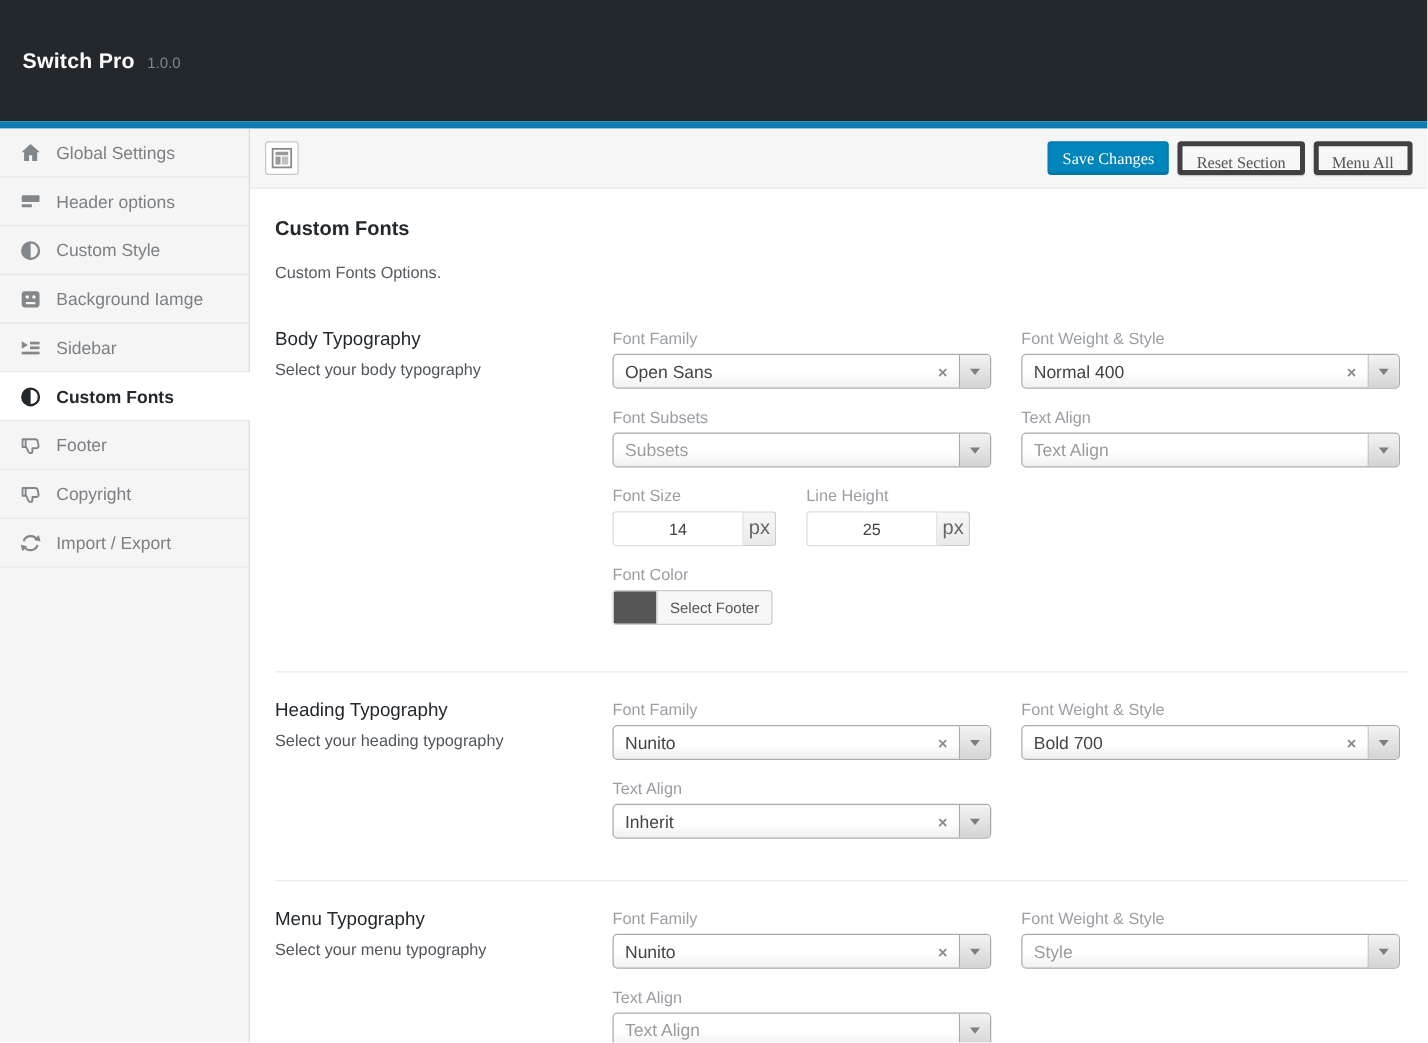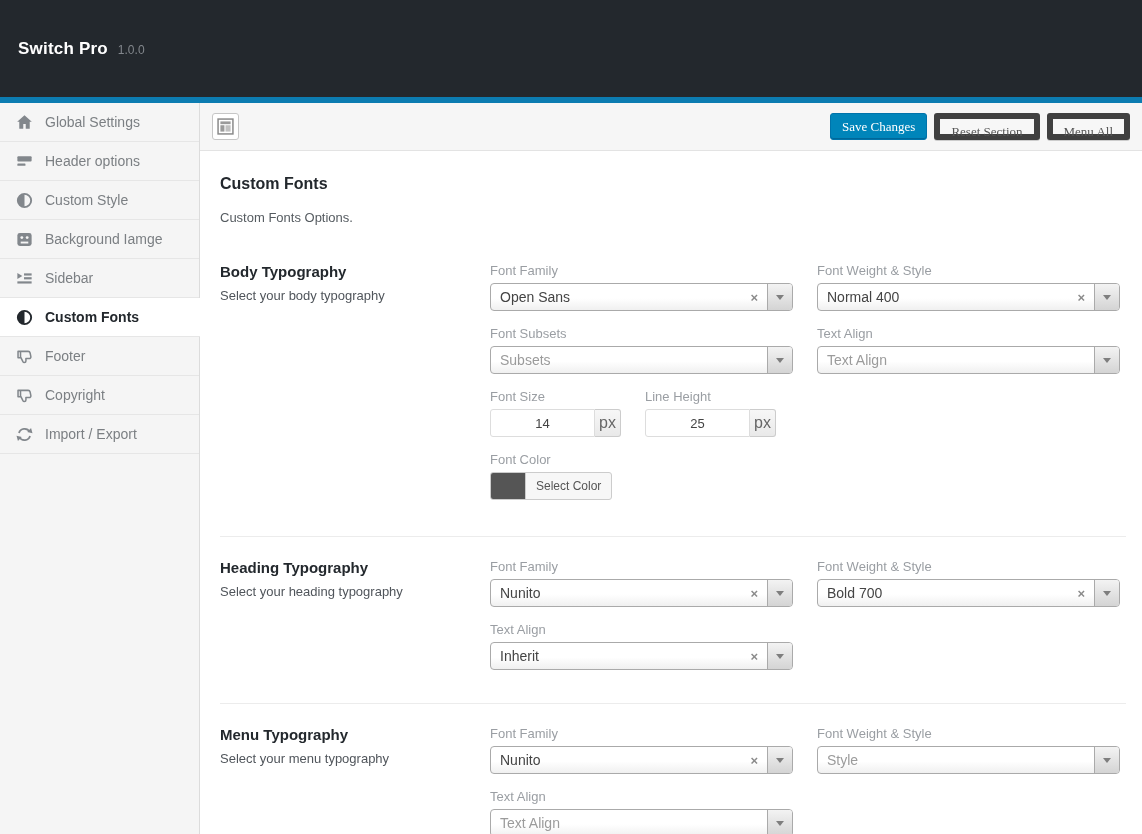--- a/index.html
+++ b/index.html
@@ -28,30 +28,30 @@
   
   .content { flex:1; min-width:0; display:flex; flex-direction:column; }
   .toolbar { height:48px; flex:none; background:#f6f6f6; border-bottom:1px solid #e3e3e3;
              display:flex; align-items:center; justify-content:space-between; padding:0 12px; }
   .icon-btn { width:27px; height:27px; background:#fff; border:1px solid #c6c6c6; border-radius:3px;
               display:flex; align-items:center; justify-content:center; cursor:pointer; }
   .toolbar-right { display:flex; gap:7px; }
   .btn { height:27px; padding:0 11px; font-size:13px; border-radius:3px; cursor:pointer;
          font-family:Liberation Serif, serif; line-height:25px; }
   .btn.primary { background:#0085ba; border:1px solid #0073aa; color:#fff; box-shadow:inset 0 -1px 0 #006799; }
-  .btn.secondary { background:#f7f7f7; border:6px solid #404040; color:#555; box-shadow:0 1px 0 #ccc; }
+  .btn.secondary { background:#f7f7f7; border:4px solid #404040; color:#555; box-shadow:0 1px 0 #ccc; }
 
   .page { flex:1; background:#fff; padding:20px 16px 0 20px; overflow:hidden; }
   .page-title { font-size:16px; font-weight:700; color:#23282d; margin-top:4px; }
   .page-subtitle { font-size:13px; color:#555b60; margin-top:17px; }
 
   .opt-section { display:flex; padding-top:22px; }
   .opt-section.first { padding-top:38px; }
   .sec-left { width:270px; flex:none; padding-right:12px; }
-  .sec-title { font-size:15px; font-weight:700; color:#23282d; }
+  .sec-title { font-size:15px; font-weight:400; color:#23282d; }
   .sec-desc { font-size:13px; color:#50555b; margin-top:8px; }
   .sec-fields { flex:1; }
   .frow { display:flex; gap:24px; margin-bottom:15px; }
   .frow.sizes { gap:24px; }
   .field { width:303px; }
   .field.small { width:131px; }
   .f-label { font-size:13px; color:#9a9ea3; margin-bottom:5px; }
 
   
   .s2 { height:28px; border:1px solid #aaa; border-radius:4px; display:flex; align-items:stretch;
@@ -282,21 +282,21 @@
                   <input class="num-input" value="25" style="">
                   <span class="unit">px</span>
                 </div>
               </div>
             </div>
             <div class="frow">
               <div class="field">
                 <div class="f-label">Font Color</div>
                 <div class="color-btn">
                   <span class="swatch" style="background: rgb(85, 85, 85);"></span>
-                  <span class="color-label">Select Color</span>
+                  <span class="color-label">Select Footer</span>
                 </div>
               </div>
             </div>
           </div>
         </section>
 
         <hr class="divider">
 
         <section class="opt-section">
           <div class="sec-left">

